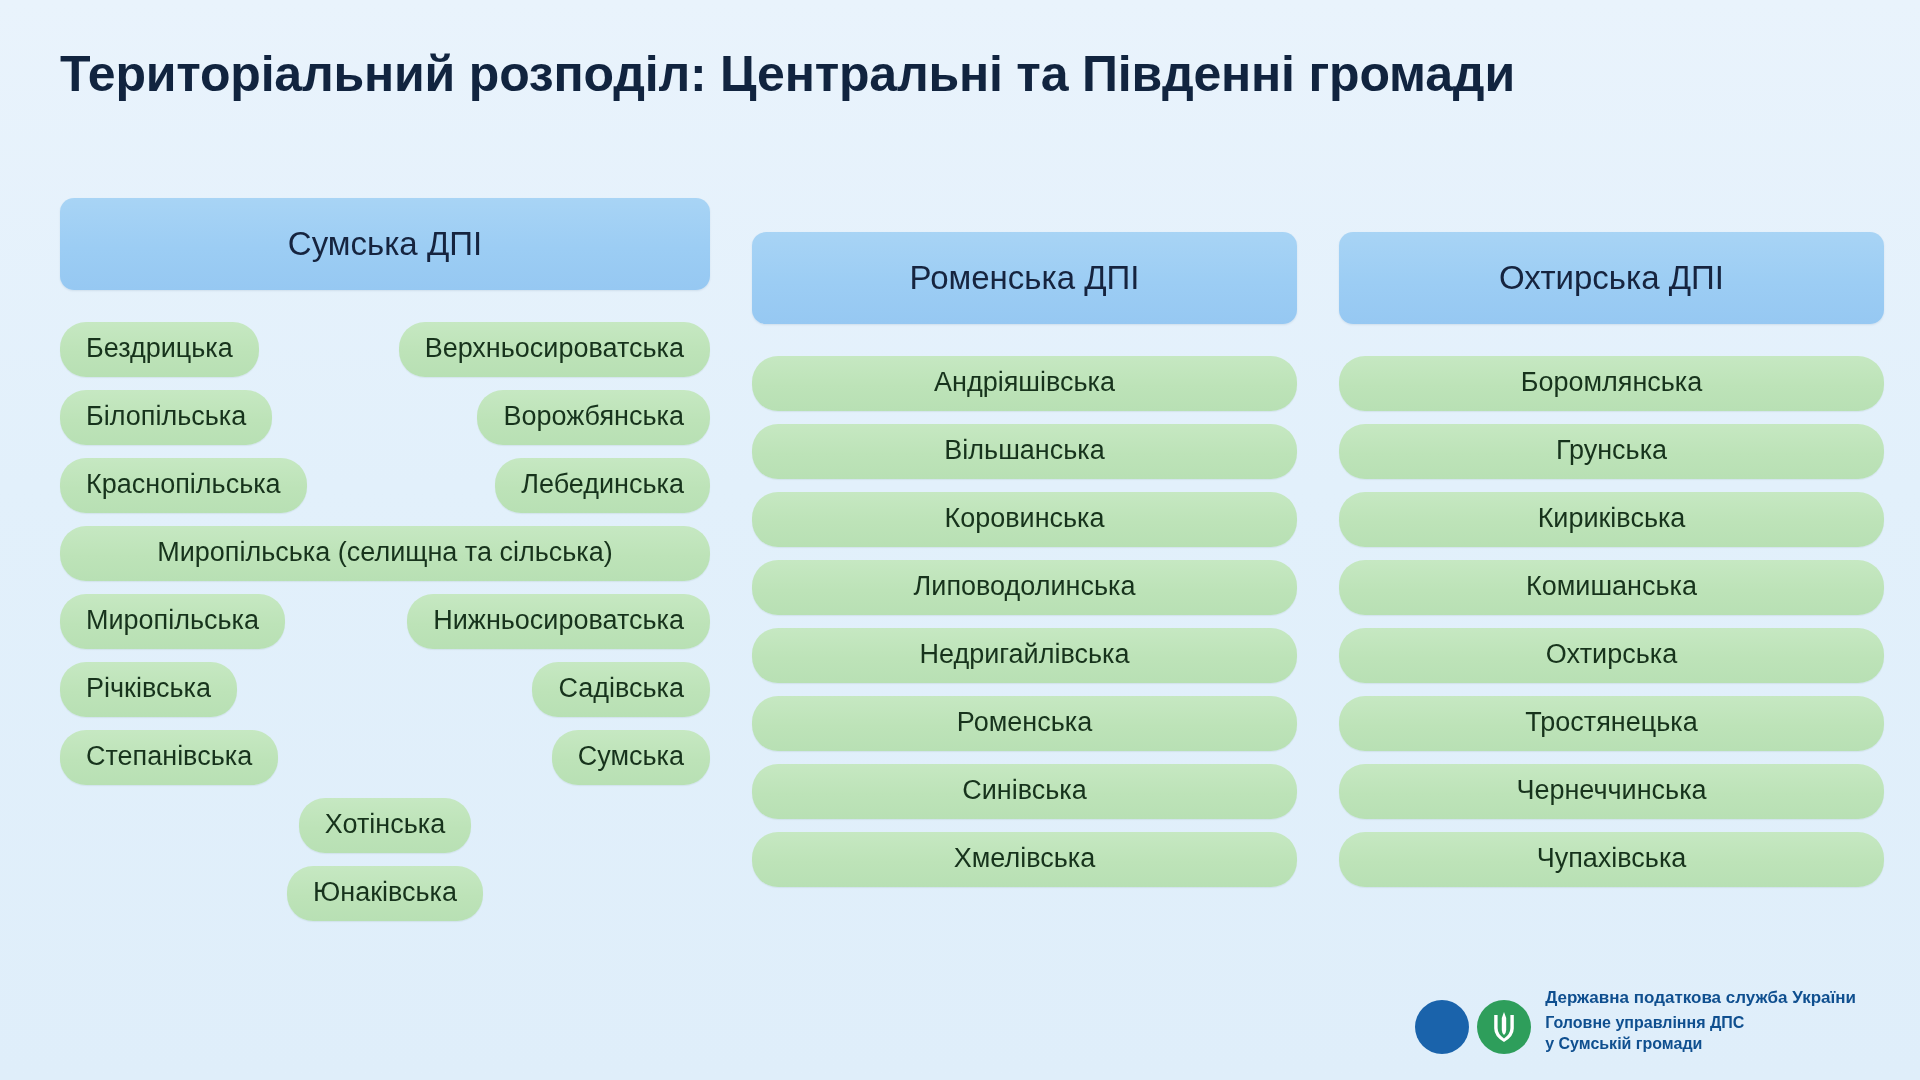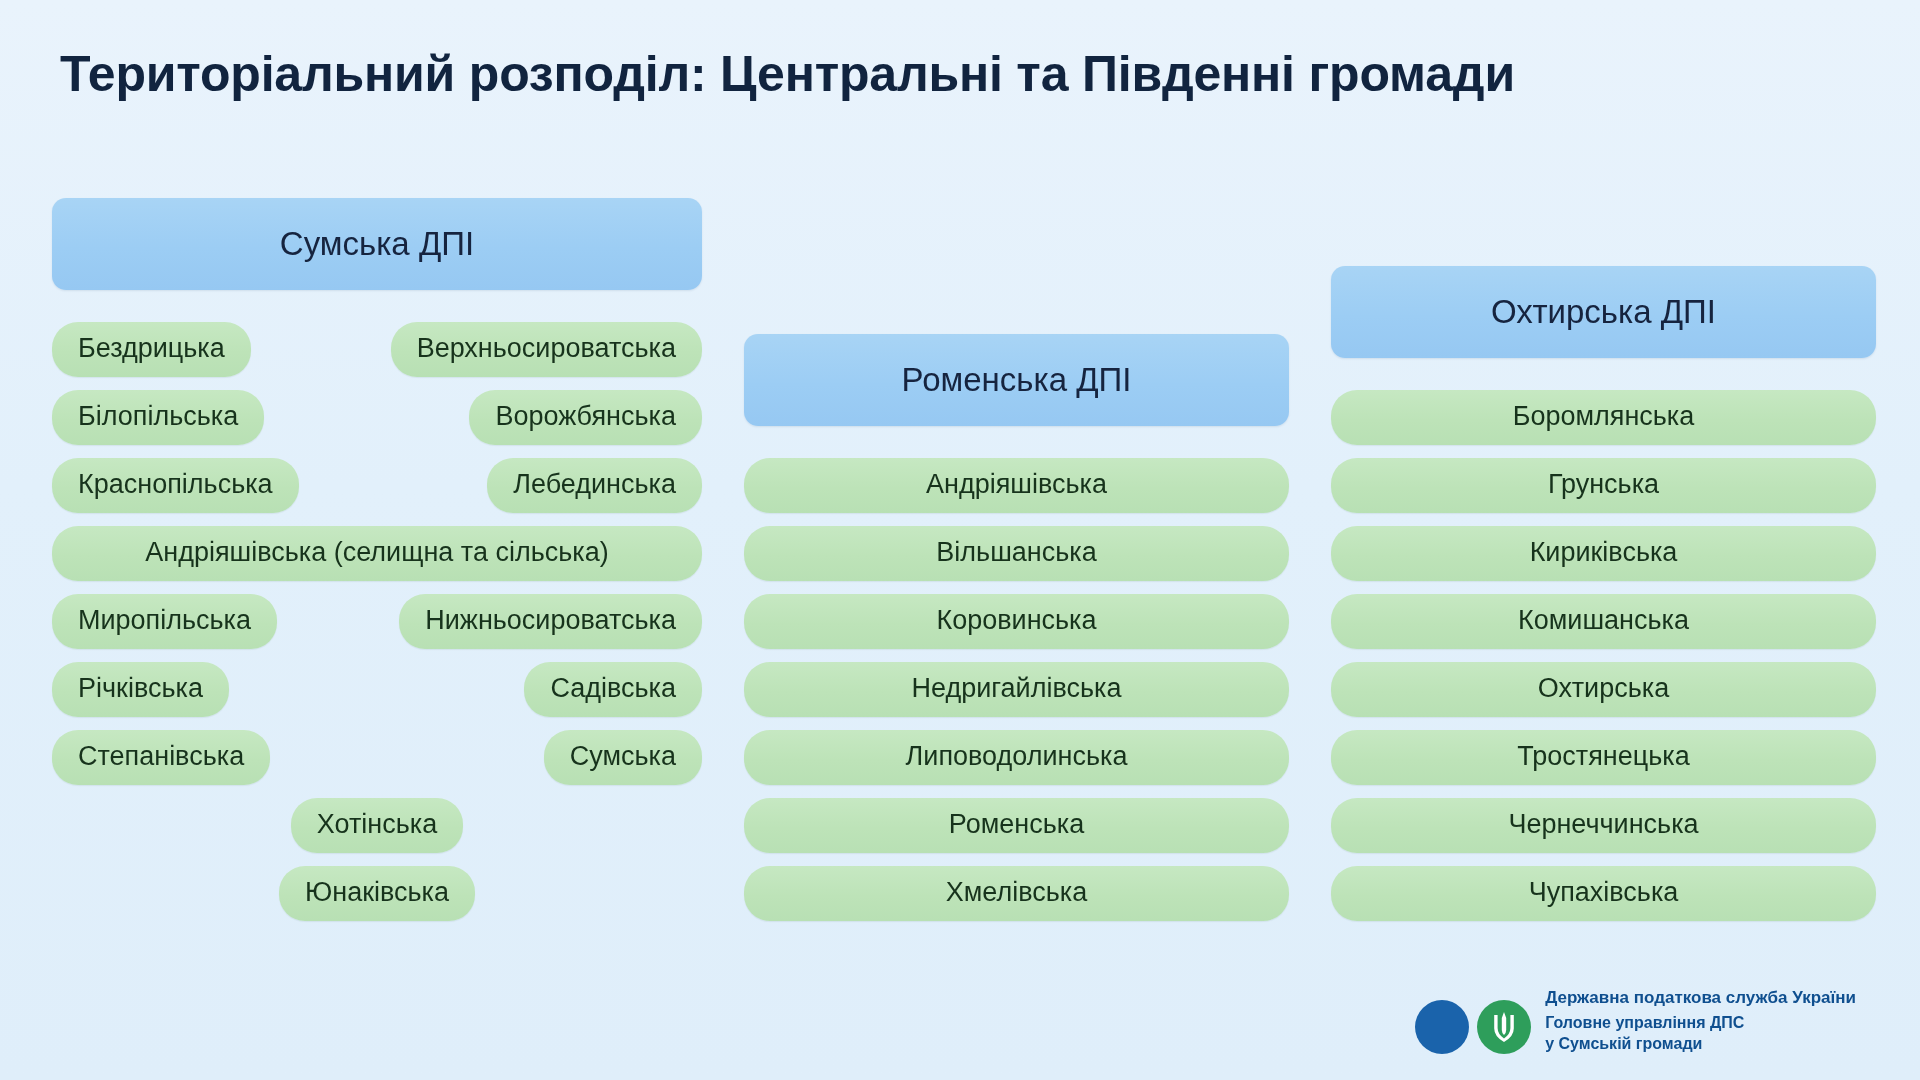--- a/index.html
+++ b/index.html
@@ -33,25 +33,25 @@
     letter-spacing: -0.2px;
     color: #11243f;
     line-height: 1.12;
     white-space: nowrap;
   }
 
   
   .columns {
     position: absolute;
     top: 198px;
-    left: 52px;
+    left: 60px;
     width: 1830px;
     display: flex;
     gap: 42px;
-    align-items: flex-end;
+    align-items: center;
   }
   .column {
     flex: 0 0 auto;
   }
   .col-1 { width: 650px; }
   .col-2 { width: 545px; }
   .col-3 { width: 545px; }
 
   .col-header {
     height: 92px;
@@ -152,21 +152,21 @@
           <div class="pill half-a">Білопільська</div>
           <div class="pill half-b">Ворожбянська</div>
         </div>
 
         <div class="pill-row two-up">
           <div class="pill half-a">Краснопільська</div>
           <div class="pill half-b">Лебединська</div>
         </div>
 
         <div class="pill-row">
-          <div class="pill wide">Андріяшівська (селищна та сільська)</div>
+          <div class="pill wide">Миропільська (селищна та сільська)</div>
         </div>
 
         <div class="pill-row two-up">
           <div class="pill half-a">Миропільська</div>
           <div class="pill half-b">Нижньосироватська</div>
         </div>
 
         <div class="pill-row two-up">
           <div class="pill half-a">Річківська</div>
           <div class="pill half-b">Садівська</div>
@@ -194,27 +194,30 @@
         <div class="pill-row">
           <div class="pill wide">Андріяшівська</div>
         </div>
         <div class="pill-row">
           <div class="pill wide">Вільшанська</div>
         </div>
         <div class="pill-row">
           <div class="pill wide">Коровинська</div>
         </div>
         <div class="pill-row">
+          <div class="pill wide">Липоводолинська</div>
+        </div>
+        <div class="pill-row">
           <div class="pill wide">Недригайлівська</div>
         </div>
         <div class="pill-row">
-          <div class="pill wide">Липоводолинська</div>
-        </div>
-        <div class="pill-row">
           <div class="pill wide">Роменська</div>
+        </div>
+        <div class="pill-row">
+          <div class="pill wide">Синівська</div>
         </div>
         <div class="pill-row">
           <div class="pill wide">Хмелівська</div>
         </div>
       </div>
     </div>
 
     <div class="column col-3">
       <div class="col-header">Охтирська ДПІ</div>
       <div class="pill-wrap">

